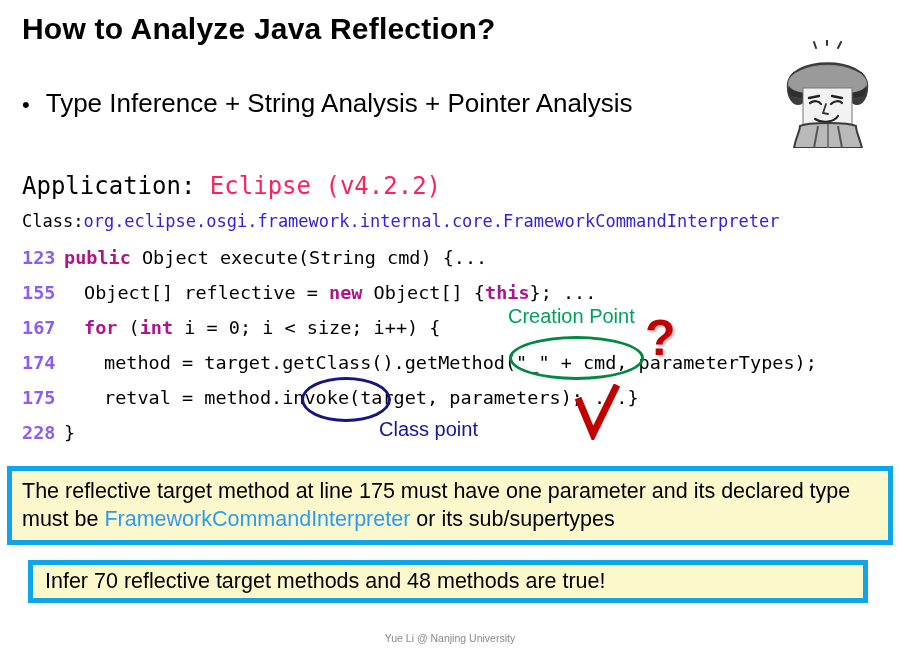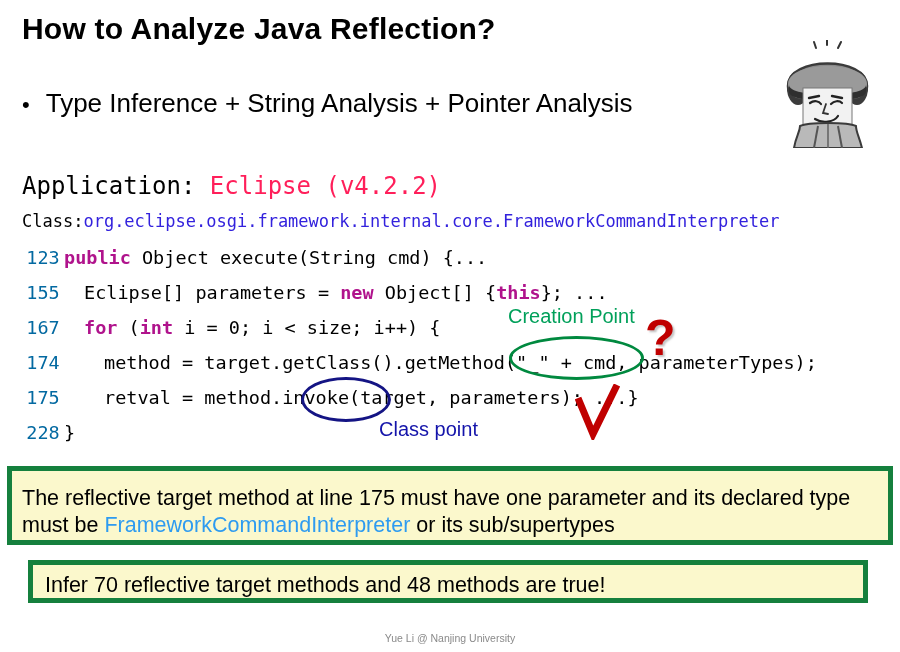--- a/index.html
+++ b/index.html
@@ -101,23 +101,23 @@
   .code-row {
     position: relative;
     height: 35px;
     font-size: 18.5px;
     white-space: nowrap;
     line-height: 35px;
   }
   .lineno {
     display: inline-block;
     width: 42px;
-    text-align: center;
-    color: #0369a1;
-    font-weight: 400;
+    text-align: left;
+    color: #8b5cf6;
+    font-weight: 700;
   }
   .kw {
     color: #b0138c;
     font-weight: 700;
   }
   .code-indent1 { display:inline-block; width: 20px; }
   .code-indent2 { display:inline-block; width: 40px; }
 
   
   #creation-point-label {
@@ -172,24 +172,24 @@
     left: 575px;
     top: 384px;
     width: 46px;
     height: 56px;
   }
 
   
   .callout {
     position: absolute;
     background: #fbf8cc;
-    border: 5px solid #15803d;
+    border: 5px solid #0ea5e9;
     box-sizing: border-box;
     display: flex;
-    align-items: flex-end;
+    align-items: center;
   }
   #callout-constraint {
     left: 7px;
     top: 466px;
     width: 886px;
     height: 79px;
     padding: 0 10px;
   }
   #constraint-text {
     font-size: 21.5px;
@@ -271,21 +271,21 @@
 <div id="app-line" class="mono">
   <span>Application: </span><span class="app-accent">Eclipse (v4.2.2)</span>
 </div>
 
 <div id="class-line" class="mono">
   <span>Class:</span><span class="class-accent">org.eclipse.osgi.framework.internal.core.FrameworkCommandInterpreter</span>
 </div>
 
 <div id="code-listing" class="mono">
     <div class="code-row"><span class="lineno">123</span><span class="kw">public</span><span> Object execute(String cmd) {...</span></div>
-    <div class="code-row"><span class="lineno">155</span><span class="code-indent1"></span><span>Eclipse[] parameters = </span><span class="kw">new</span><span> Object[] {</span><span class="kw">this</span><span>}; ...</span></div>
+    <div class="code-row"><span class="lineno">155</span><span class="code-indent1"></span><span>Object[] reflective = </span><span class="kw">new</span><span> Object[] {</span><span class="kw">this</span><span>}; ...</span></div>
     <div class="code-row"><span class="lineno">167</span><span class="code-indent1"></span><span class="kw">for</span><span> (</span><span class="kw">int</span><span> i = 0; i &lt; size; i++) {</span></div>
     <div class="code-row"><span class="lineno">174</span><span class="code-indent2"></span><span>method = target.getClass().getMethod("_" + cmd, parameterTypes);</span></div>
     <div class="code-row"><span class="lineno">175</span><span class="code-indent2"></span><span>retval = method.invoke(target, parameters); ...}</span></div>
     <div class="code-row"><span class="lineno">228</span><span>}</span></div>
   </div>
 
 <div id="creation-point-label">Creation Point</div>
 <div id="creation-ellipse"></div>
 
 <div id="usage-point-label">Class point</div>

